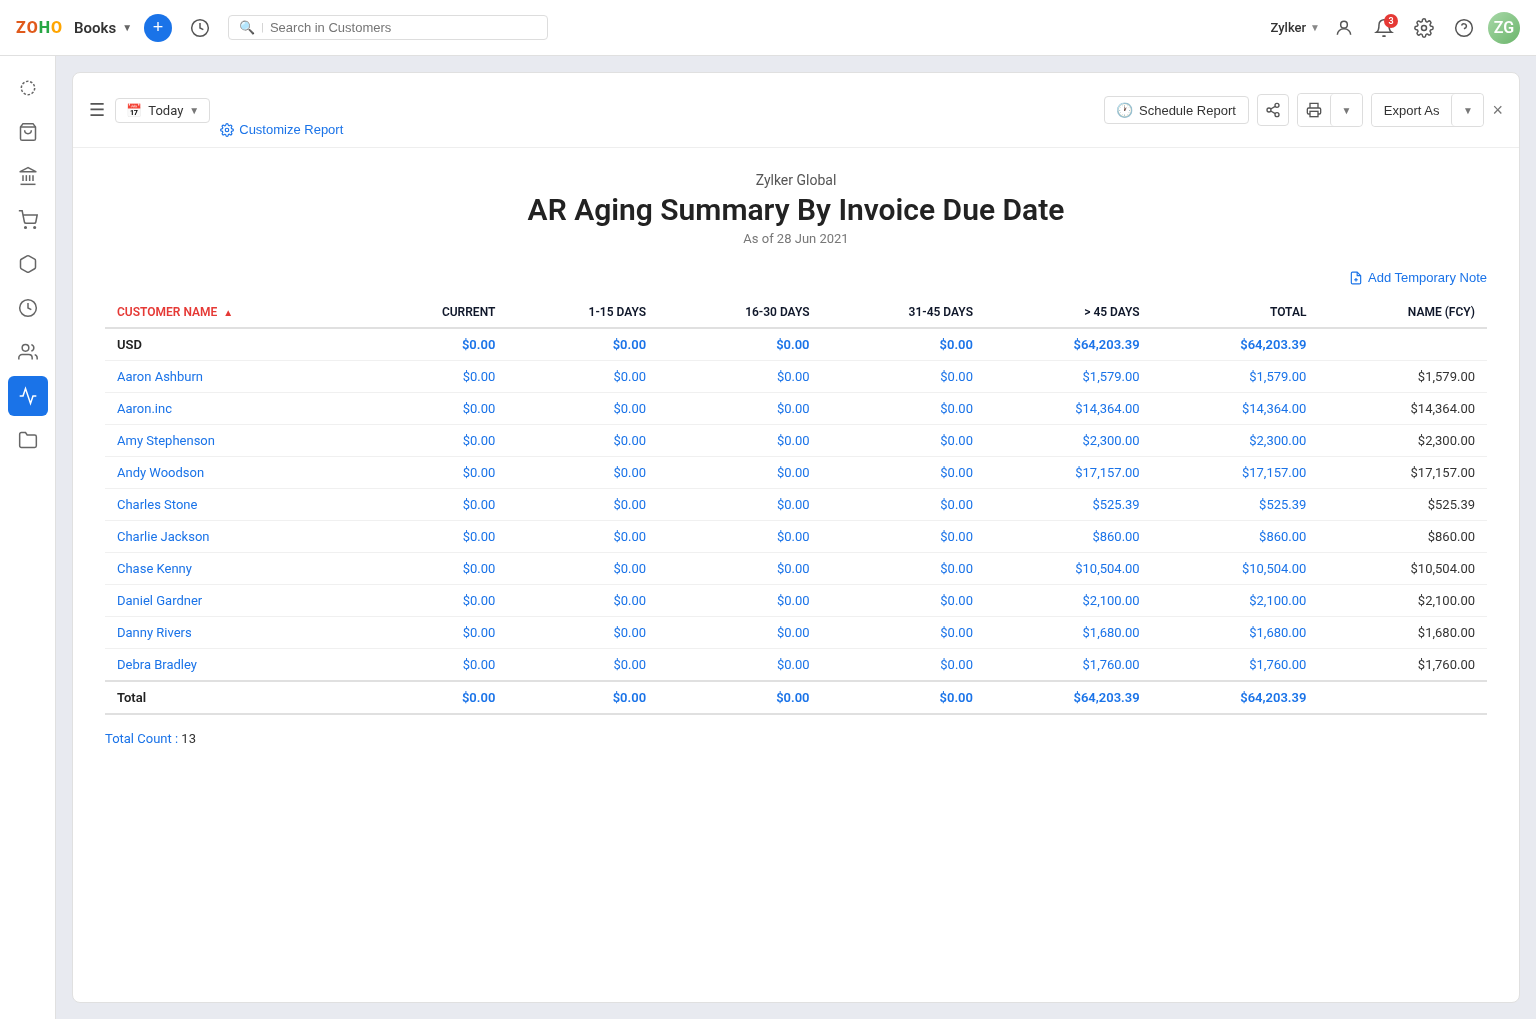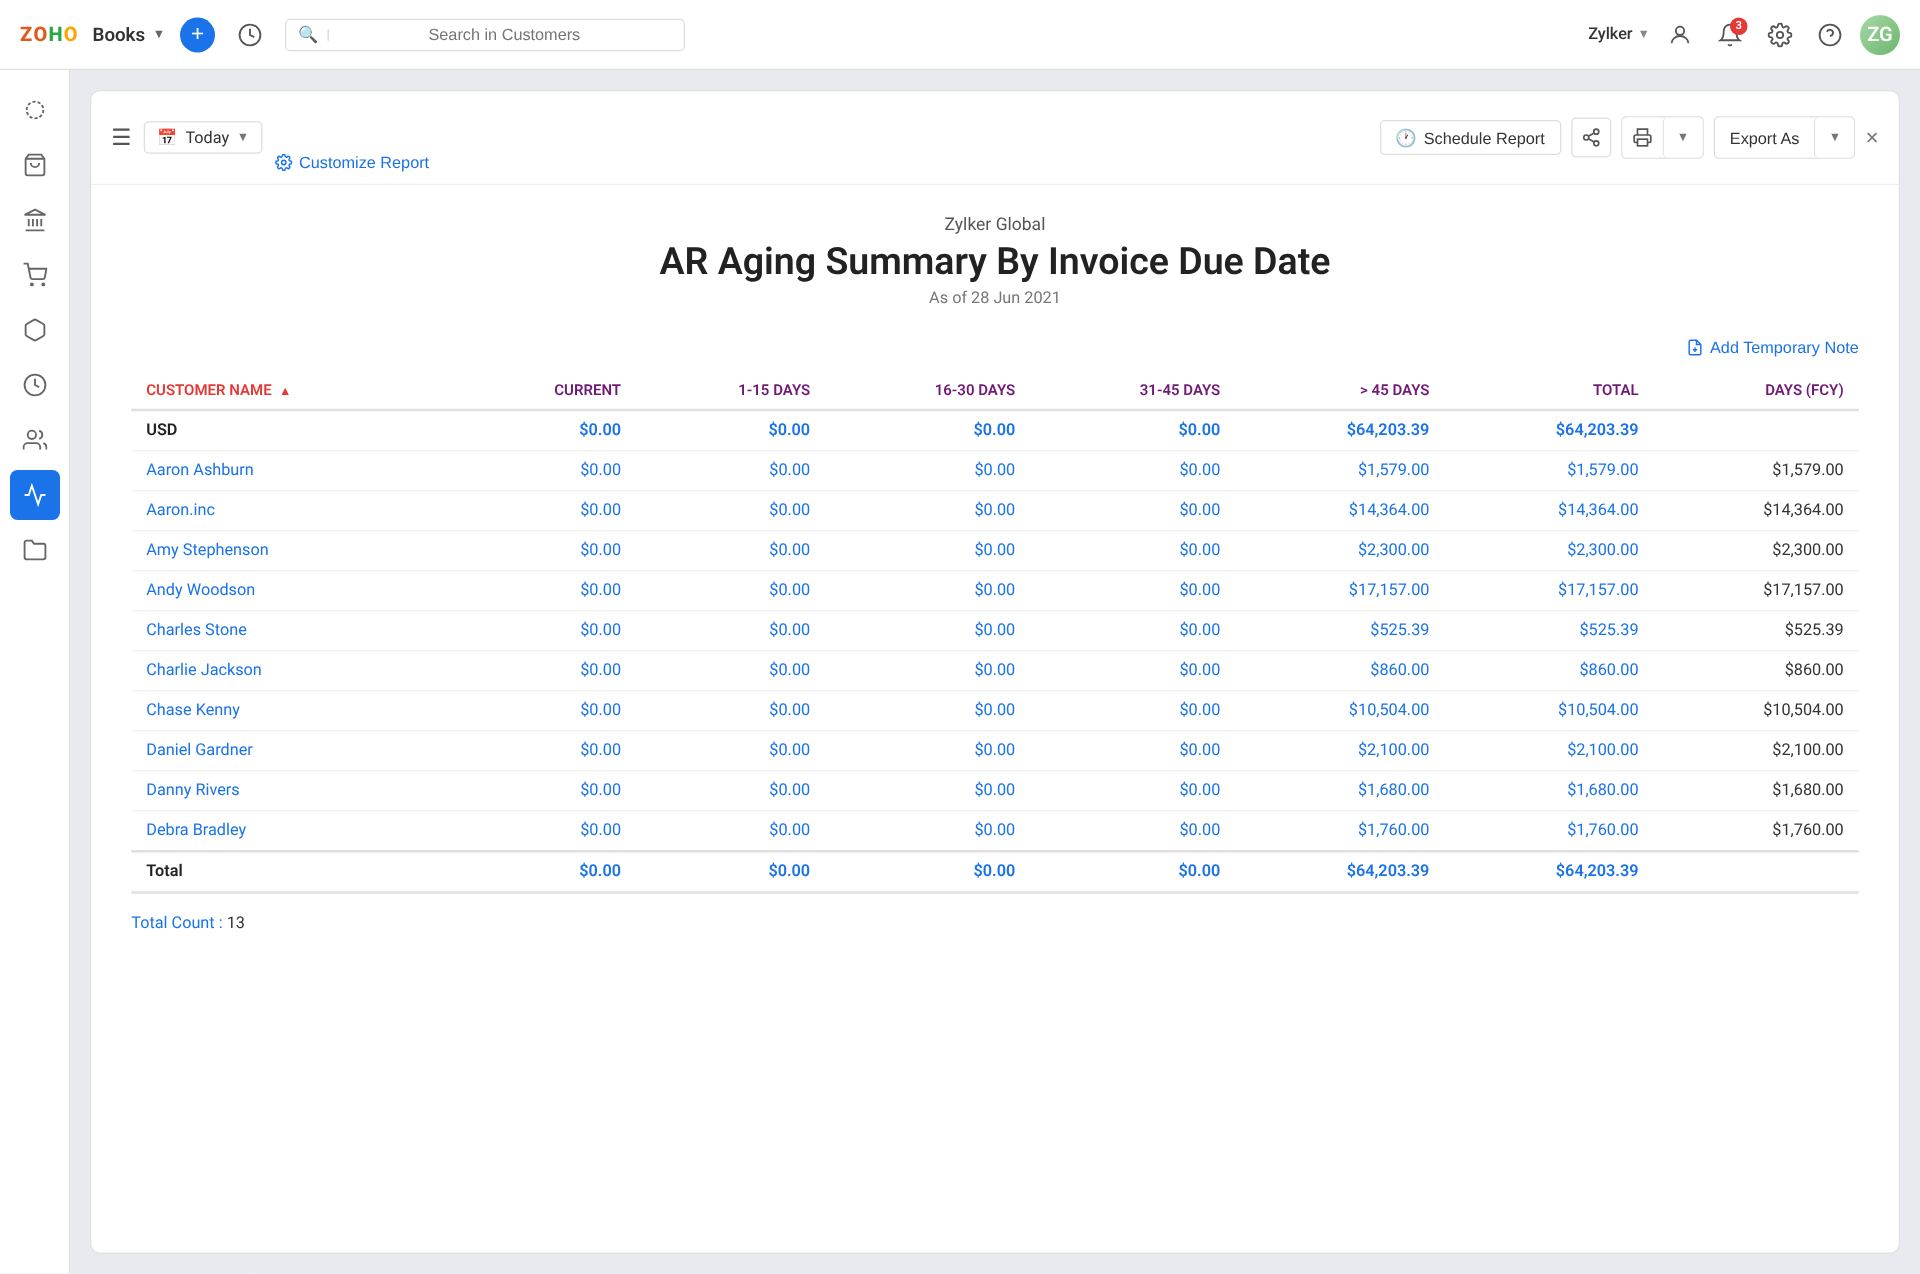--- a/index.html
+++ b/index.html
@@ -72,21 +72,20 @@
       border-radius: 4px;
       padding: 4px 10px;
       gap: 6px;
       background: #fff;
     }
     .search-bar input {
       border: none; outline: none;
       font-size: 13px; color: #15803d;
       width: 100%;
       background: transparent;
-      text-align: center;
     }
     .search-icon { color: #888; font-size: 13px; }
     .nav-right {
       margin-left: auto;
       display: flex;
       align-items: center;
       gap: 8px;
     }
     .nav-user {
       display: flex; align-items: center; gap: 4px; cursor: pointer;
@@ -257,21 +256,21 @@
     .report-table {
       width: 100%;
       border-collapse: collapse;
       font-size: 13px;
     }
     .report-table thead tr th {
       padding: 8px 12px;
       text-align: right;
       font-weight: 600;
       font-size: 12px;
-      color: #701a75;
+      color: #0f172a;
       border-bottom: 2px solid #e0e0e0;
       white-space: nowrap;
     }
     .report-table thead tr th:first-child {
       text-align: left;
       color: #e53935;
     }
     .sort-icon { font-size: 10px; margin-left: 3px; }
     .report-table tbody tr td {
       padding: 8px 12px;
@@ -525,21 +524,21 @@
                 <th style="cursor:pointer;">
                   <span>CUSTOMER NAME</span>
                   <span class="sort-icon">▲</span>
                 </th>
                 <th><span>CURRENT</span></th>
                 <th><span>1-15 DAYS</span></th>
                 <th><span>16-30 DAYS</span></th>
                 <th><span>31-45 DAYS</span></th>
                 <th><span>&gt; 45 DAYS</span></th>
                 <th><span>TOTAL</span></th>
-                <th><span>DAYS (FCY)</span></th>
+                <th><span>NAME (FCY)</span></th>
               </tr>
             </thead>
             <tbody id="table-body">
             <tr class="group-header">
   <td style="color:#222;font-weight:600;">USD</td>
   <td class="amount">$0.00</td>
   <td class="amount">$0.00</td>
   <td class="amount">$0.00</td>
   <td class="amount">$0.00</td>
   <td class="amount">$64,203.39</td>

